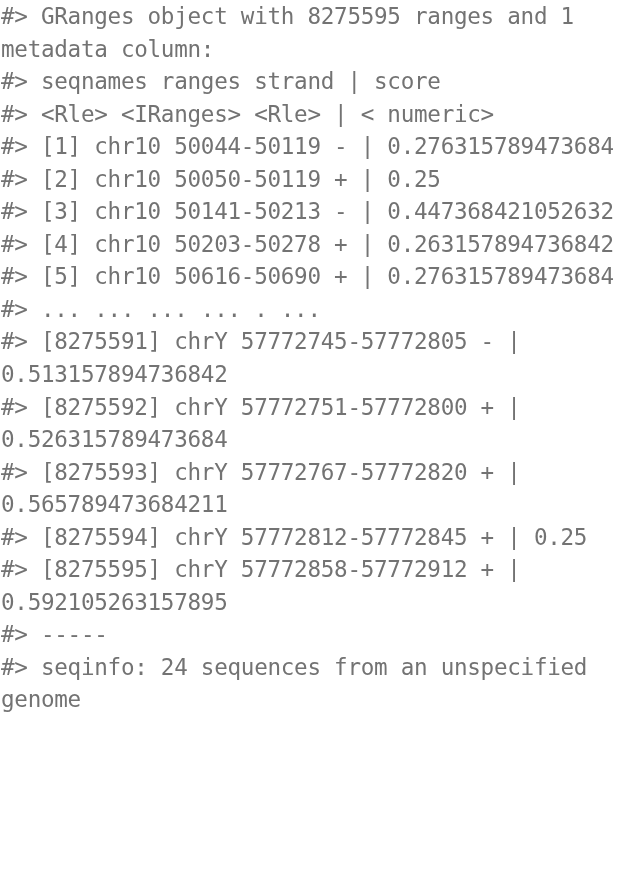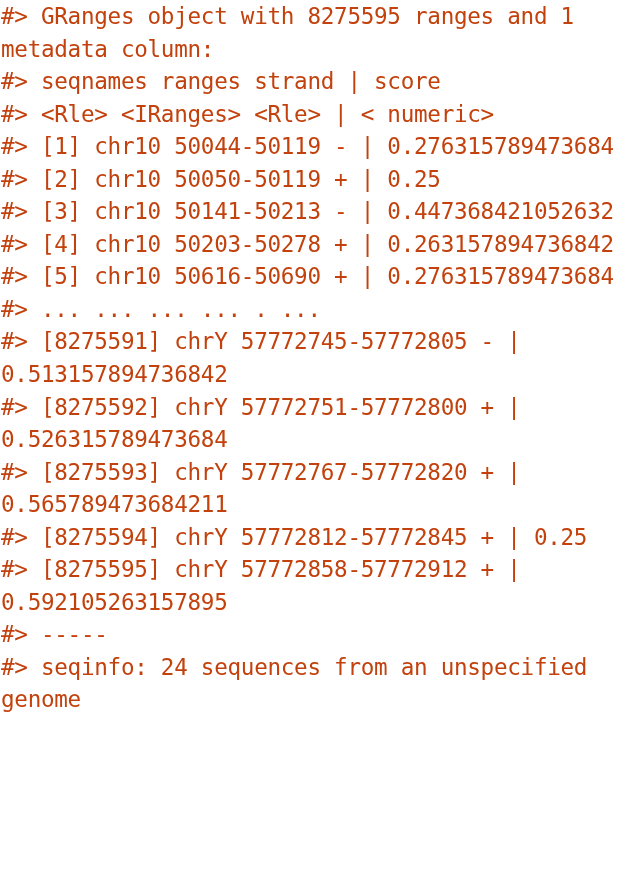--- a/index.html
+++ b/index.html
@@ -22,21 +22,21 @@
     color: #0a0a0a;
     padding: 0px 0px 0px 1px;
   }
   .console-output {
     margin: 0;
     padding: 0;
     font-family: "DejaVu Sans Mono", "Liberation Mono", monospace;
     font-size: 22.6px;
     line-height: 32.55px;
     letter-spacing: -0.28px;
-    color: #c2410c;
+    color: #737373;
     white-space: pre-wrap;
     word-break: break-word;
     overflow-wrap: break-word;
     -webkit-font-smoothing: none;
   }
   .line {
     display: block;
     white-space: pre-wrap;
     word-break: break-word;
     overflow-wrap: break-word;

